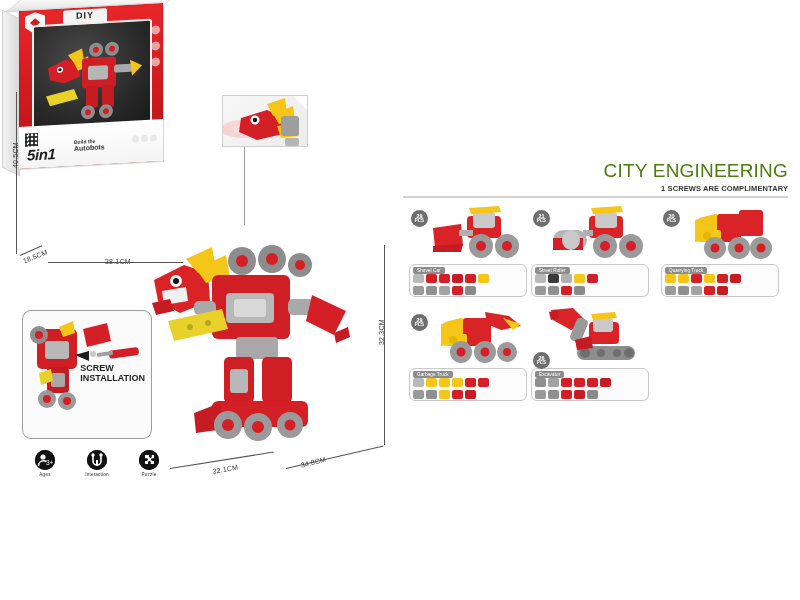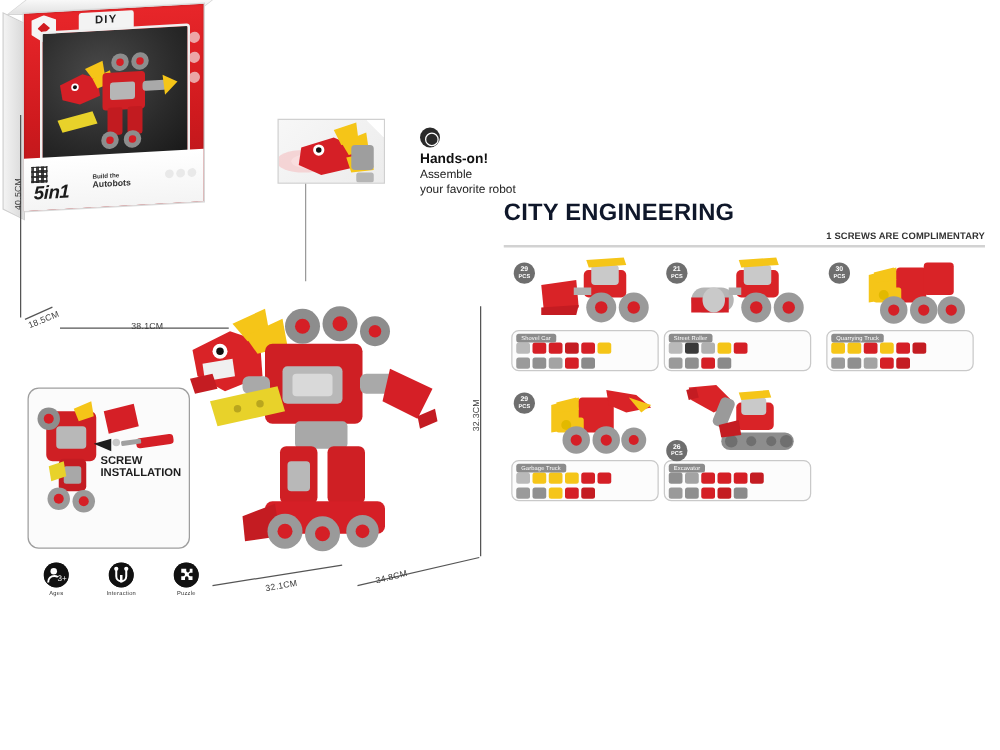--- a/index.html
+++ b/index.html
@@ -148,21 +148,21 @@
   #feature-icons { position:absolute; left:30px; top:450px; display:flex; gap:22px; }
   .feat { width:30px; text-align:center; }
   .feat .glyph {
     width:20px;height:20px;border-radius:50%;background:#111;margin:0 auto 2px;
     position:relative;
   }
   .feat .cap { font-size:4.6px; color:#333; letter-spacing:.2px; }
 
   
   #right-panel { position:absolute; left:403px; top:160px; width:385px; height:250px; }
-  #series-title { font-size:19px; font-weight:bold; color:#0f172a; letter-spacing:.2px; }
+  #series-title { font-size:19px; font-weight:normal; color:#4d7c0f; letter-spacing:.2px;text-align:right; }
   #series-sub { font-size:8.5px; font-weight:bold; color:#2a2a2a; letter-spacing:.4px; margin-left:34px; margin-top:1px; }
   #complimentary {
     position:absolute; right:0; top:24px; font-size:7.5px; color:#333; font-weight:600; letter-spacing:.1px;
   }
   #hr { position:absolute; left:0; top:36px; width:385px; height:2px; background:#d2d2d2; }
 
   .card-grid { position:absolute; left:0; top:44px; width:385px; }
   .vcard { position:absolute; width:118px; }
   .vcard .badge {
     position:absolute; left:2px; top:6px; width:17px; height:17px; border-radius:50%;
@@ -279,26 +279,20 @@
       <path d="M54 30 L74 26 L76 40 L58 42 Z" fill="#f5c518"></path>
       <circle cx="32" cy="24" r="4.5" fill="#fff"></circle>
         <circle cx="32" cy="24" r="2.2" fill="#111"></circle>
       <rect x="58" y="20" width="18" height="20" rx="3" fill="#9e9e9e"></rect>
       <rect x="62" y="42" width="14" height="8" rx="2" fill="#b5b5b5"></rect>
     </svg>
     <div class="corner"></div>
   </div>
   <div class="leader-line" style="left:244px; top:147px; width:1px; height:78px;"></div>
 
-  <div id="handson-text">
-    <div class="ho-icon"></div>
-    <div class="ho-title">Hands-on!</div>
-    <div class="ho-line">Assemble</div>
-    <div class="ho-line">your favorite robot</div>
-  </div>
 
   <div id="robot-hero">
     <svg viewBox="0 0 215 230" width="215" height="230">
 
       <path d="M4 55 L34 40 L58 48 L60 76 L30 88 L8 76 Z" fill="#d92327"></path>
       <path d="M36 34 L62 22 L66 44 L48 48 Z" fill="#f5c518"></path>
       <path d="M46 44 L76 30 L80 52 L56 58 Z" fill="#f5c518"></path>
       <path d="M12 66 L36 62 L38 76 L14 80 Z" fill="#f0f0f0"></path>
       <circle cx="26" cy="56" r="6" fill="#fff"></circle>
         <circle cx="26" cy="56" r="3" fill="#111"></circle>

